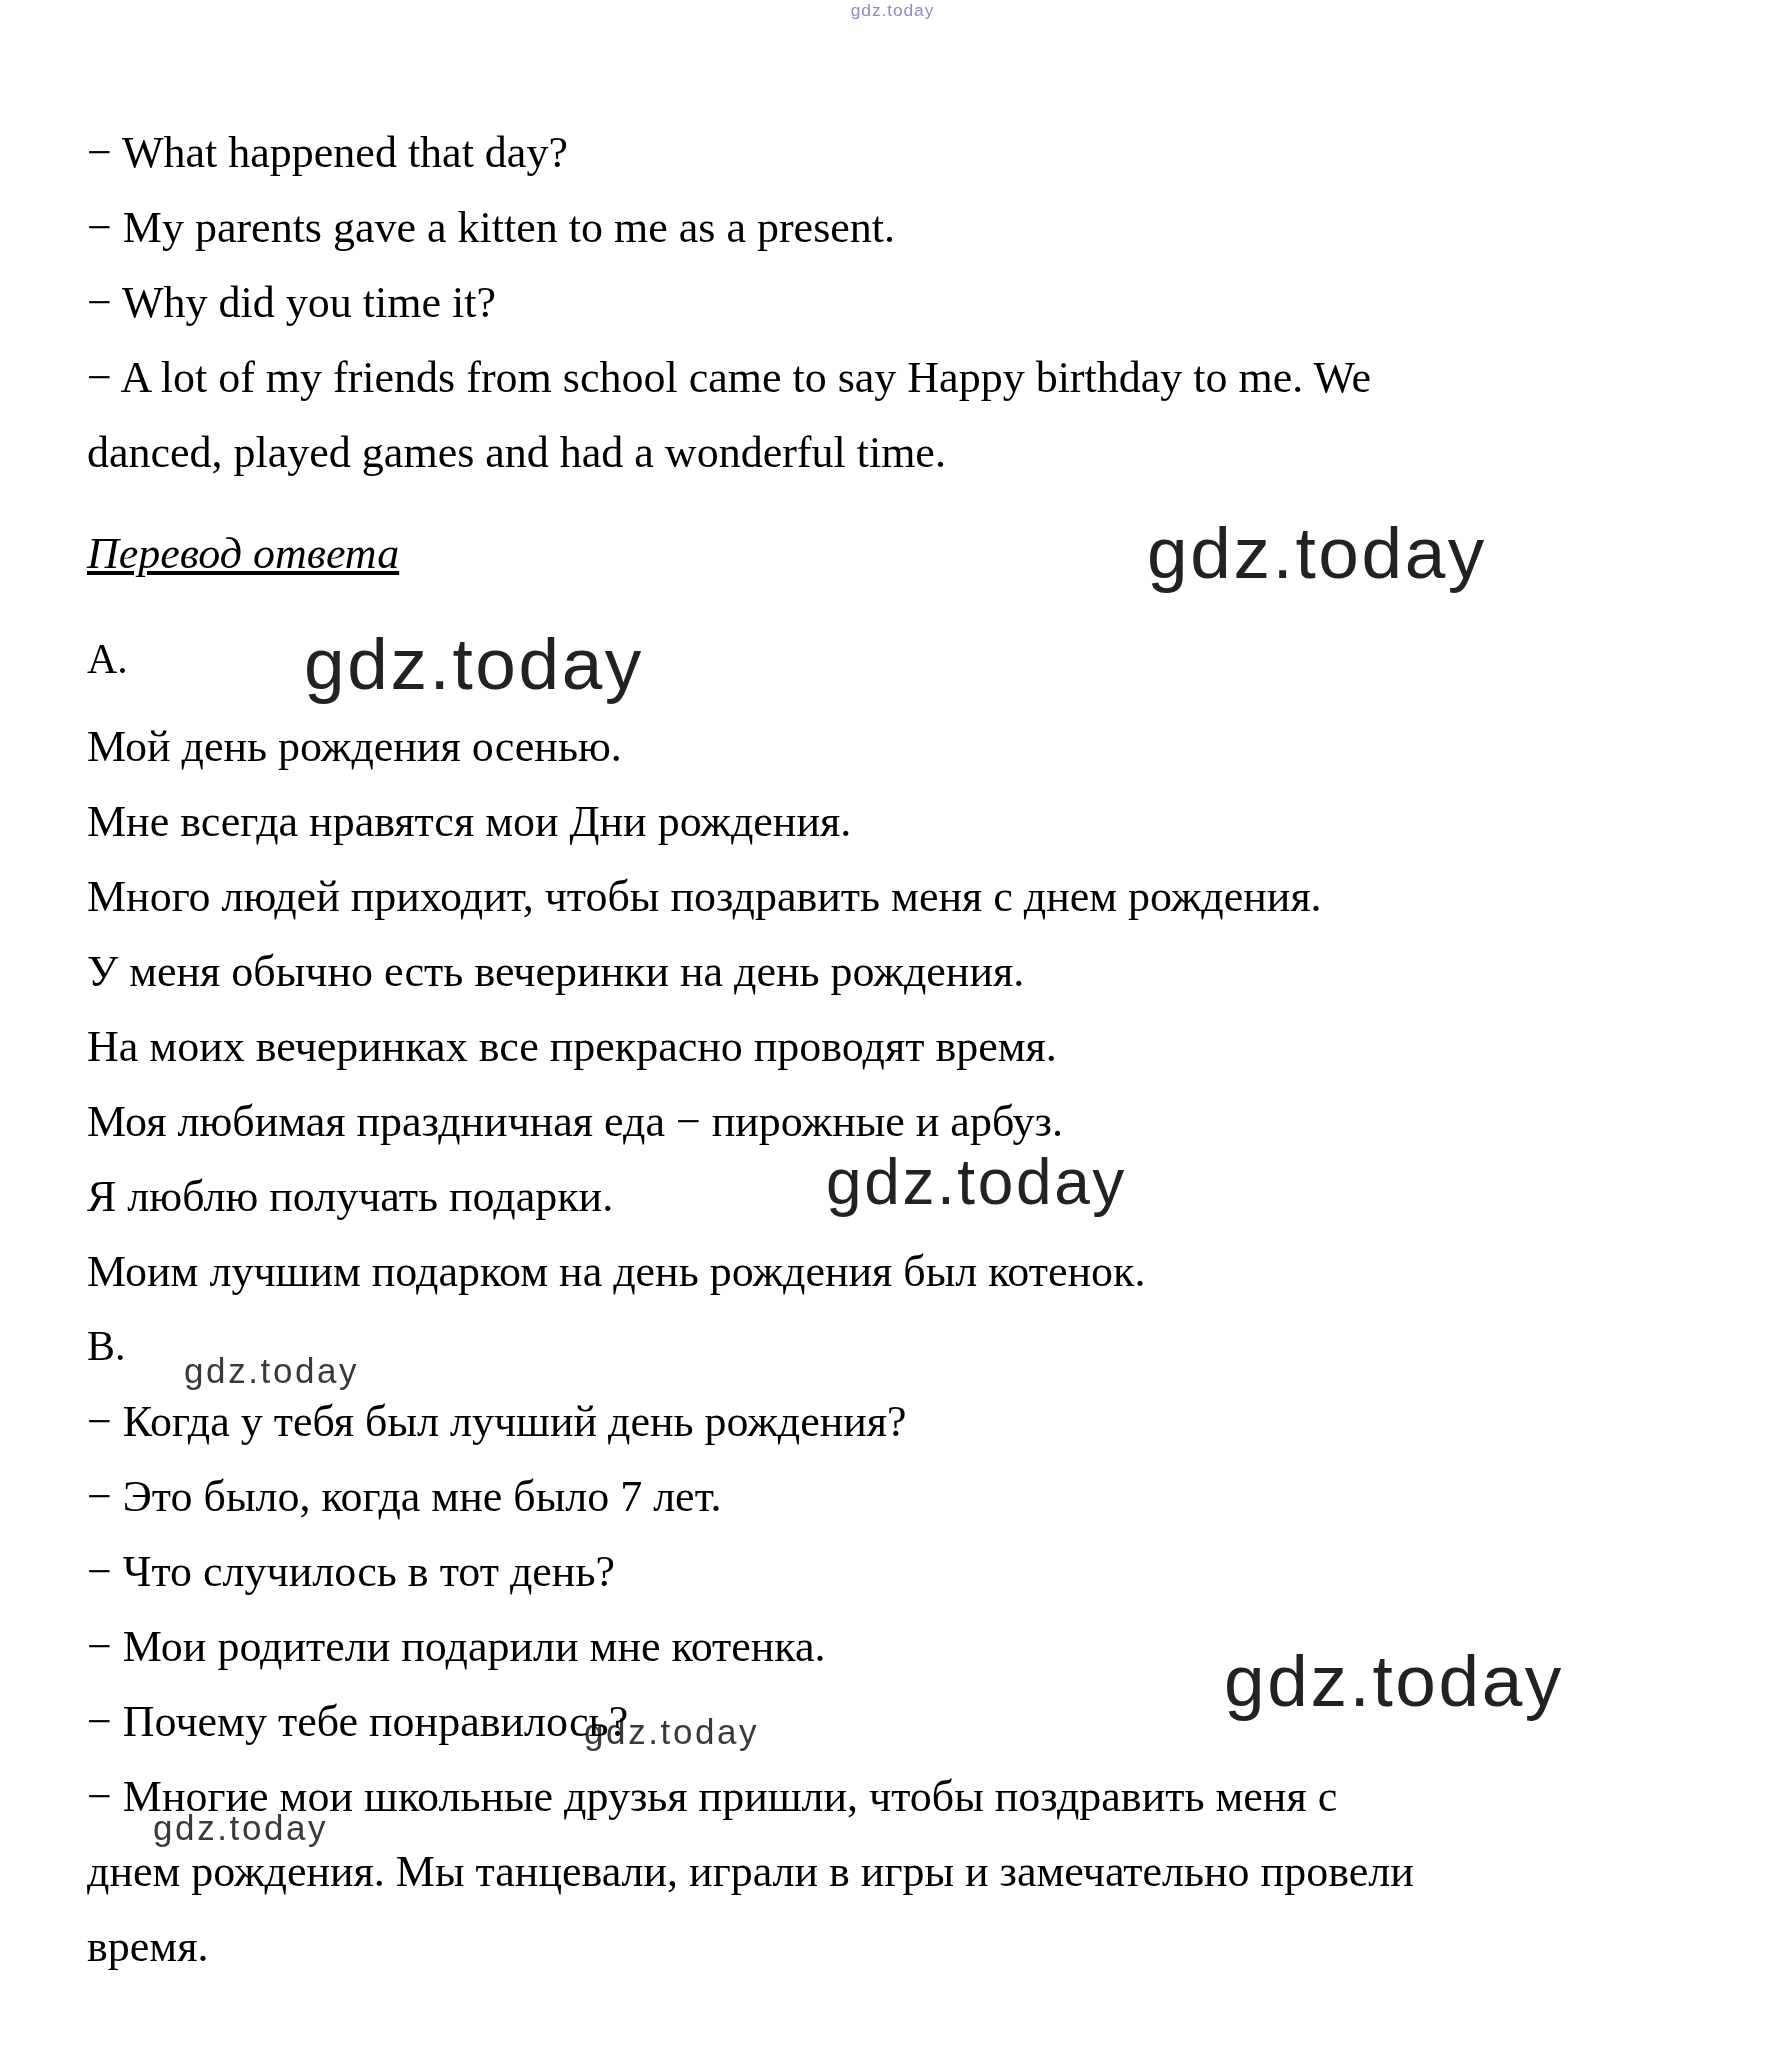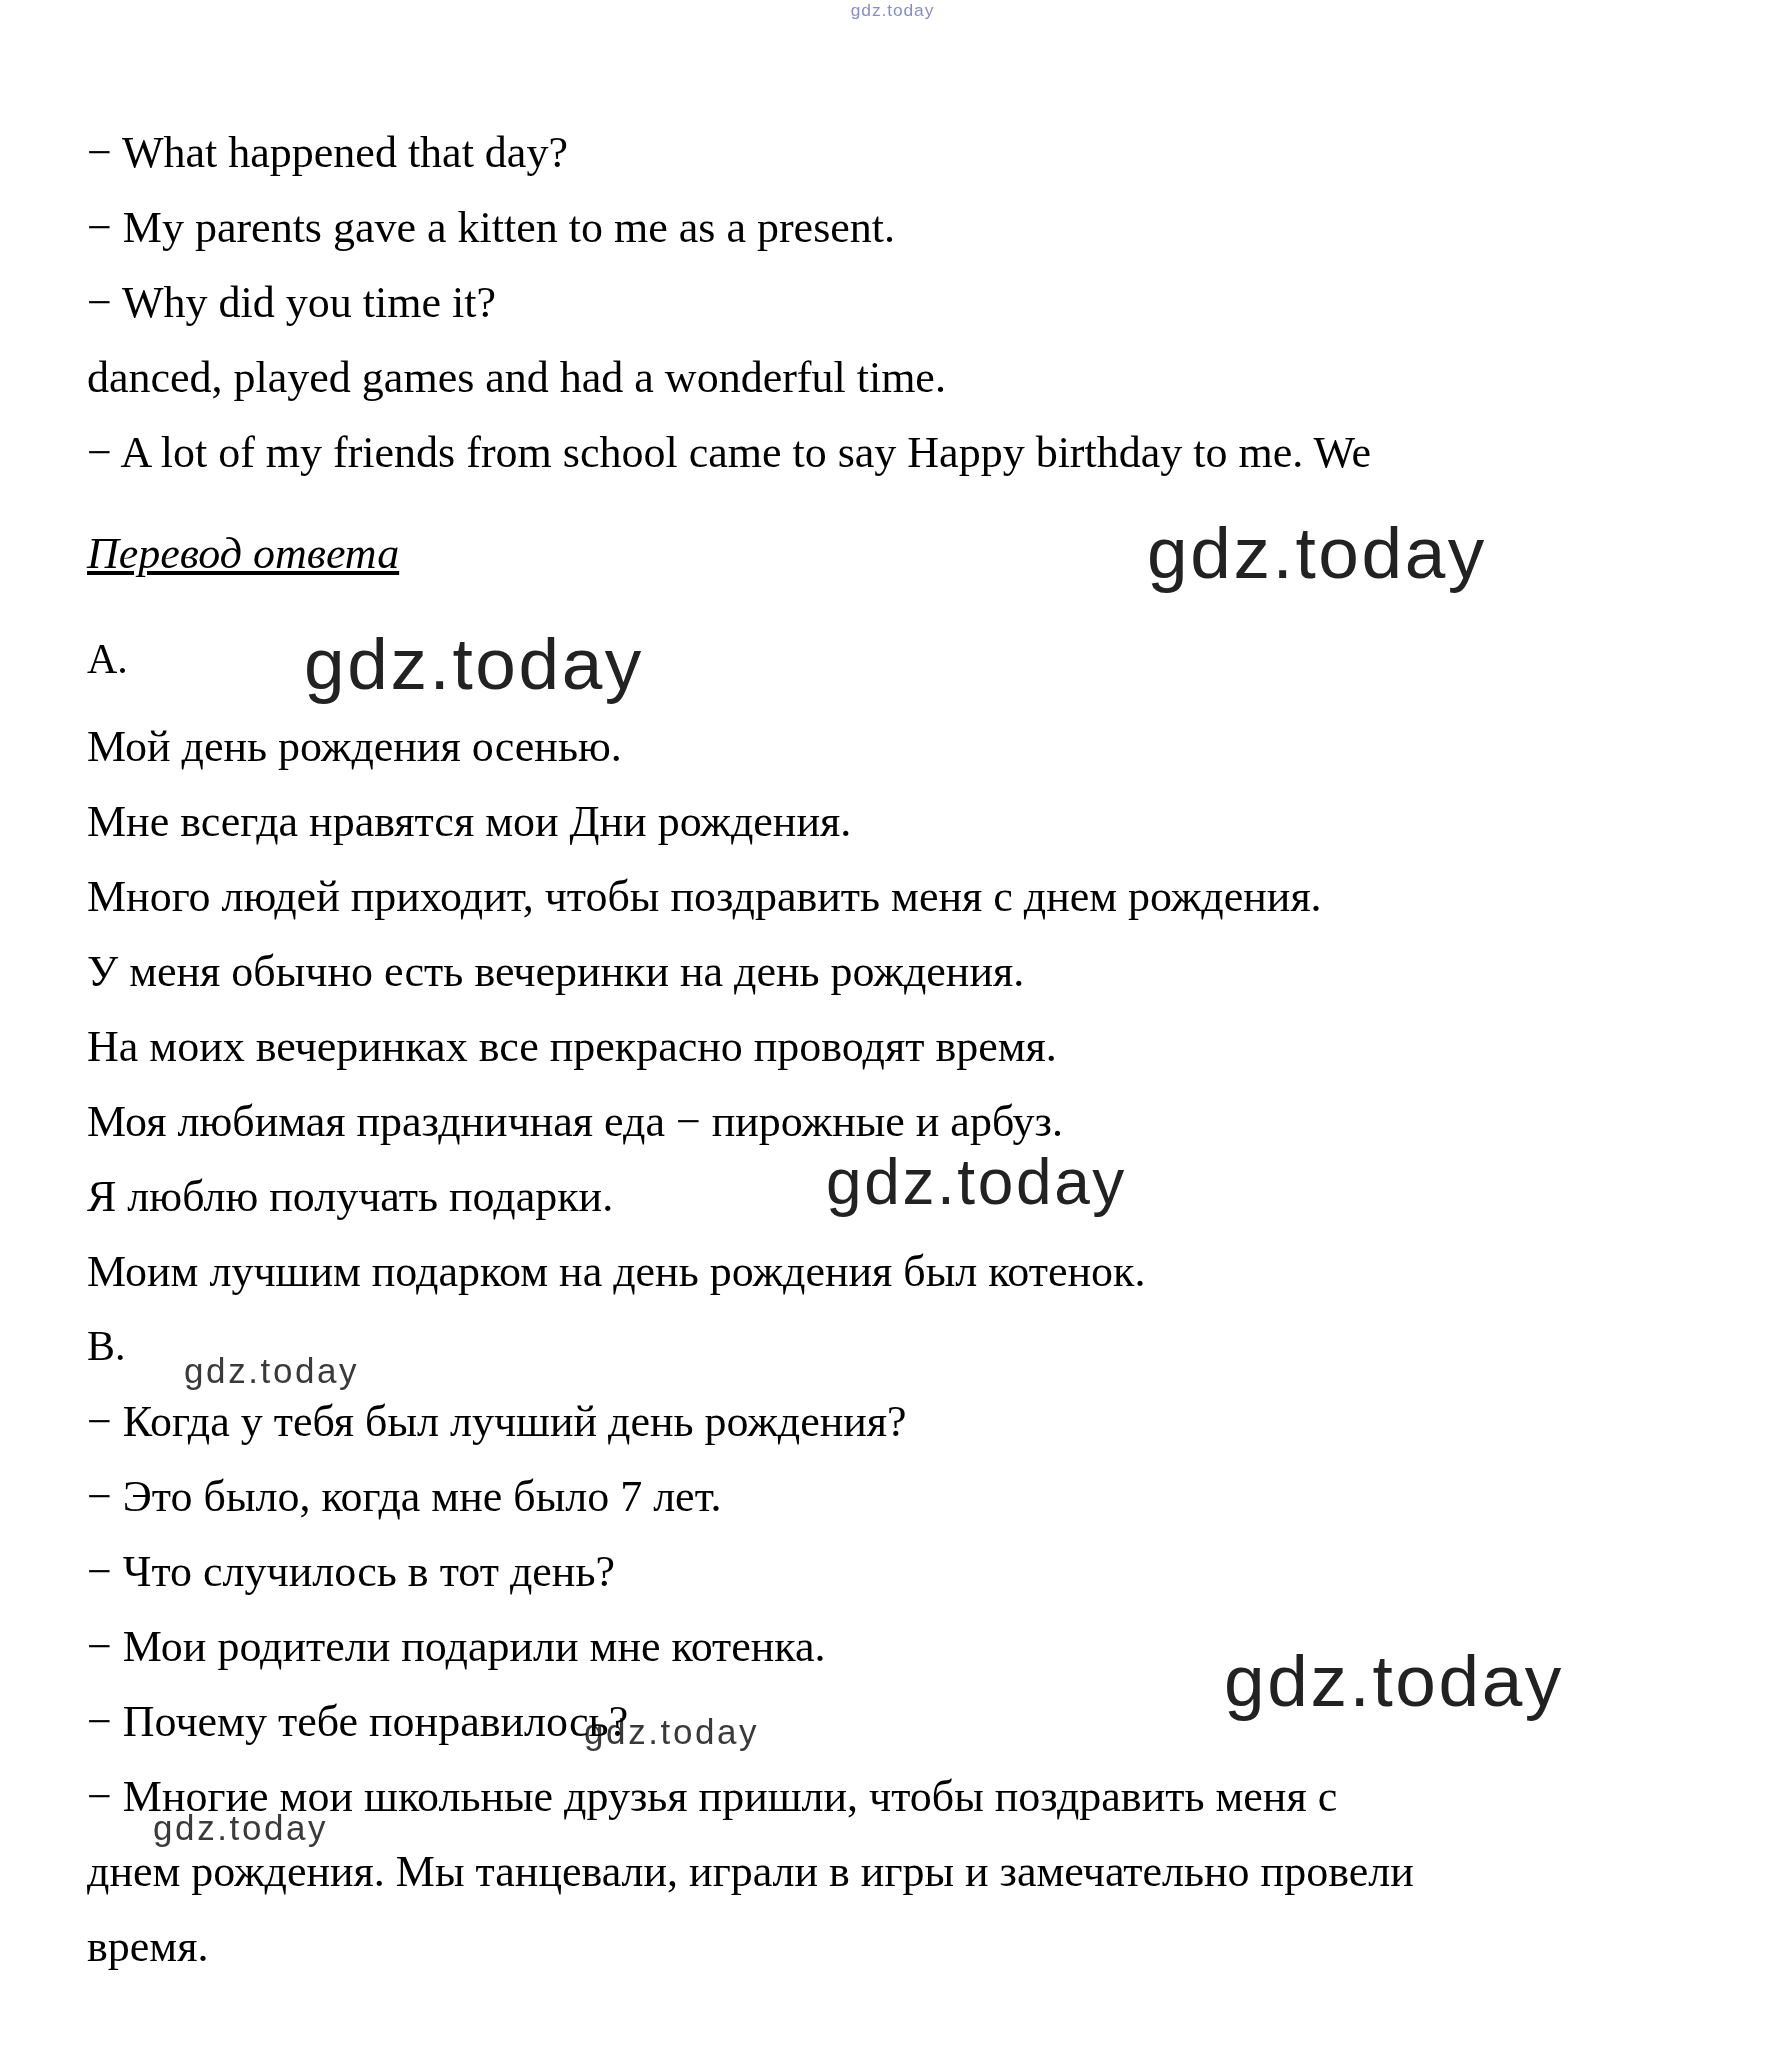--- a/index.html
+++ b/index.html
@@ -80,22 +80,22 @@
   <div class="wm wm-large-3">gdz.today</div>
   <div class="wm wm-small-2">gdz.today</div>
   <div class="wm wm-small-3">gdz.today</div>
 
   <div class="doc">
 
     <div class="english-block">
       <div class="line">− What happened that day?</div>
       <div class="line">− My parents gave a kitten to me as a present.</div>
       <div class="line">− Why did you time it?</div>
+      <div class="line">− A lot of my friends from school came to say Happy birthday to me. We</div>
       <div class="line">danced, played games and had a wonderful time.</div>
-      <div class="line">− A lot of my friends from school came to say Happy birthday to me. We</div>
     </div>
 
     <div class="line heading">Перевод ответа</div>
 
     <div class="line section-label-a">A.</div>
 
     <div class="section-a-lines">
       <div class="line">Мой день рождения осенью.</div>
       <div class="line">Мне всегда нравятся мои Дни рождения.</div>
       <div class="line">Много людей приходит, чтобы поздравить меня с днем рождения.</div>

